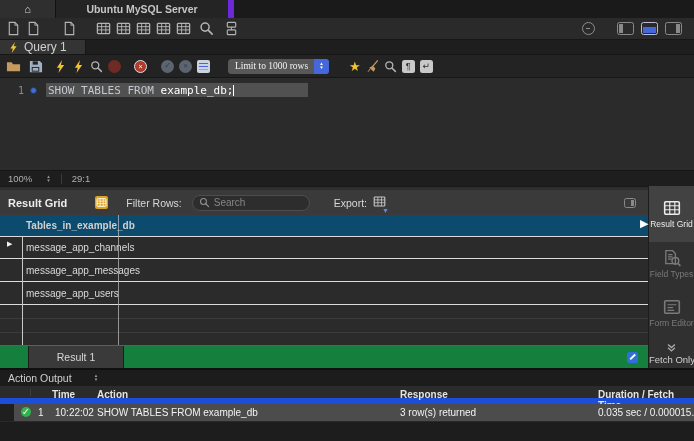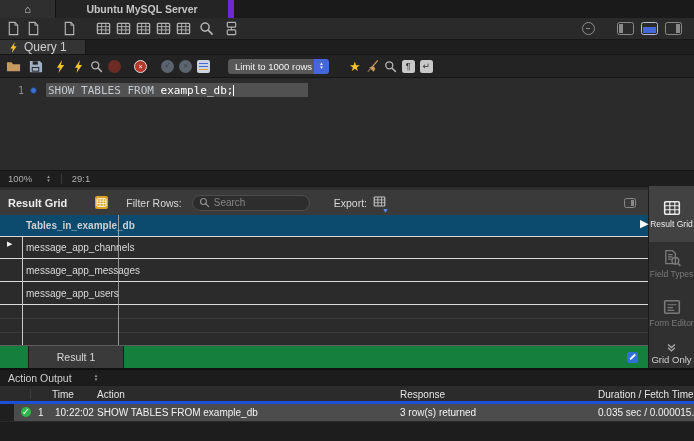--- a/index.html
+++ b/index.html
@@ -38,21 +38,21 @@
   .qi { margin-right: 5px; display: inline-flex; align-items: center; justify-content: center; }
   .c-yellow { color: #f2c230; }
   .c-tan { color: #c49a5e; }
   .c-gray { color: #b4b4b4; }
   .circ { width: 13px; height: 13px; border-radius: 50%; display: inline-flex; align-items: center; justify-content: center; font-size: 8px; line-height: 1; }
   .circ.stop { background: #6e2b24; color: #3c1713; }
   .circ.stoperr { background: #b23b2e; border: 1px solid #e0e0e0; color: #fff; font-size: 7px; }
   .circ.commit, .circ.rollback { background: #5c6470; color: #353b44; }
   .autocommit { width: 13px; height: 13px; background: #ccd4e2; border-radius: 2px; position: relative; }
   .autocommit::before { content: ""; position: absolute; left: 2px; top: 3px; width: 9px; height: 1.5px; background: #4468d9; box-shadow: 0 3px 0 #4468d9, 0 6px 0 #e0a32a; }
-  .popup { width: 101px; height: 15px; margin-left: 13px; margin-right: 14px; background: #585858; border-radius: 3.5px; display: flex; align-items: center; overflow: hidden; }
+  .popup { width: 101px; height: 15px; margin-left: 13px; margin-right: 14px; background: #585858; border-radius: 3.5px; display: flex; align-items: center; overflow: hidden; font-family: Liberation Serif, serif; }
   .popup-label { flex: 1; font-size: 9.5px; color: #f2f2f2; padding-left: 7px; white-space: nowrap; }
   .popup-stepper { width: 15px; align-self: stretch; background: #4468d9; display: flex; flex-direction: column; align-items: center; justify-content: center; color: #fff; font-size: 4.5px; line-height: 4.5px; }
   .glyphbox { width: 13px; height: 13px; background: #c9c9c9; border-radius: 2.5px; color: #2e2e2e; font-size: 9px; display: inline-flex; align-items: center; justify-content: center; }
   .star-ic { font-size: 13px; line-height: 13px; }
 
   
   .editor { height: 92px; background: #2b2b2b; font-family: "DejaVu Sans Mono", monospace; font-size: 11px; padding-top: 5px; flex: none; position: relative; }
   .ed-line { display: flex; align-items: center; height: 14px; }
   .gutter { width: 46px; display: flex; align-items: center; flex: none; }
   .line-num { width: 24px; text-align: right; color: #8b8b8b; font-size: 10px; }
@@ -114,21 +114,21 @@
   .si-1 { height: 56px; }
   .si-2 { height: 54px; }
   .si-3 { height: 44px; }
   .side-chev { height: 14px; display: flex; align-items: center; justify-content: center; color: #aaaaaa; }
   .side-sp { flex: 1; }
   .side-readonly { font-size: 9.5px; color: #d0d0d0; text-align: center; padding-bottom: 3px; white-space: nowrap; }
 
   
   .ao-header { height: 18px; background: #1c1c1c; border-top: 2px solid #101010; display: flex; align-items: center; flex: none; }
   .ao-title { font-size: 10.5px; color: #cfcfcf; margin-left: 8px; }
-  .ao-cols { height: 18px; background: #2b2b2b; border-bottom: 3px solid #1d4ed8; position: relative; flex: none; font-size: 10px; font-weight: normal; color: #e4e4e4; }
+  .ao-cols { height: 18px; background: #2b2b2b; border-bottom: 6px solid #1d4ed8; position: relative; flex: none; font-size: 10px; font-weight: bold; color: #e4e4e4; }
   .ao-cols span { position: absolute; top: 3px; }
   .ao-col-sep { position: absolute; left: 30px; top: 2px; bottom: 2px; width: 1px; background: #3d3d3d; }
   .ao-c-time { left: 52px; }
   .ao-c-action { left: 97px; }
   .ao-c-response { left: 400px; }
   .ao-c-duration { left: 598px; }
   .ao-rowzone { height: 17px; position: relative; background: #1f1f1f; flex: none; }
   .ao-rowhl { position: absolute; left: 14px; right: 0; top: 0; bottom: 0; background: #4c4c4c; }
   .ao-rowzone span { position: absolute; top: 2.5px; font-size: 10px; color: #f2f2f2; white-space: nowrap; }
   .ok-badge { position: absolute; left: 21px; top: 3.5px; width: 10px; height: 10px; border-radius: 50%; background: #30b54a; color: #ffffff; font-size: 7px; line-height: 10px; text-align: center; }
@@ -440,21 +440,21 @@
             <use href="#s-form"></use>
           </svg>
         <span>Form Editor</span>
       </div>
       <div class="side-chev">
         <svg class="ic11">
             <use href="#s-chevdd"></use>
           </svg>
       </div>
       <span class="side-sp"></span>
-      <span class="side-readonly">Grid Only</span>
+      <span class="side-readonly">Fetch Only</span>
     </div>
   </div>
 
   <div class="ao-header">
     <span class="ao-title">Action Output</span>
     <span class="mini-stepper" style="margin-left:22px">
       <span>▲</span>
       <span>▼</span>
     </span>
   </div>

